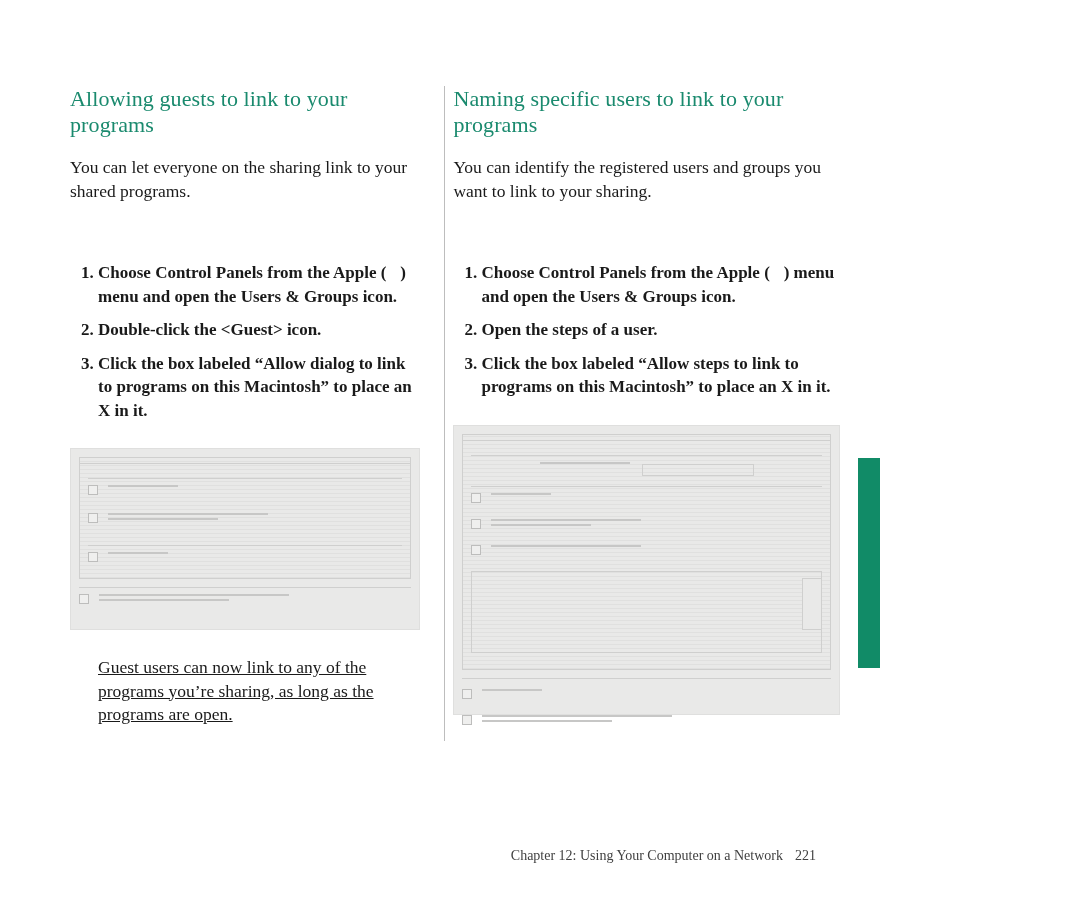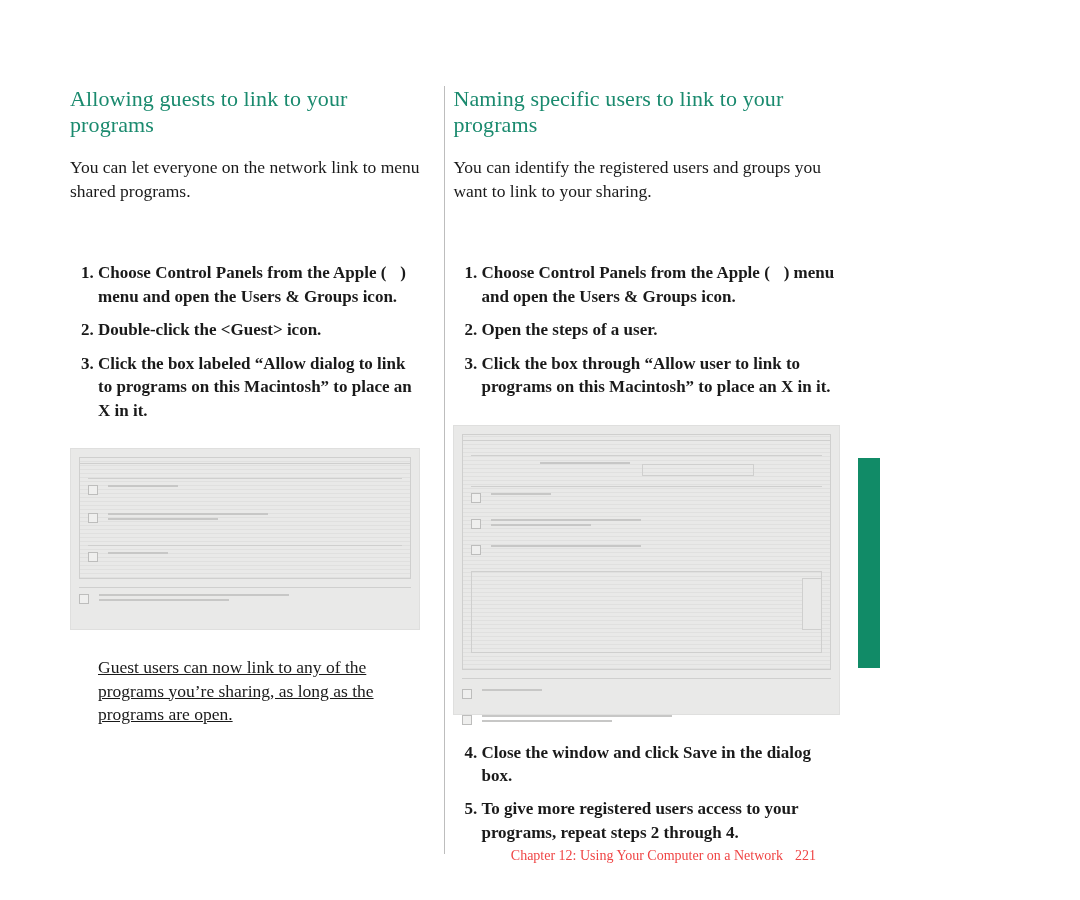--- a/index.html
+++ b/index.html
@@ -133,42 +133,42 @@
     font-size: 17.5px;
     line-height: 1.35;
     margin: 0 0 0 28px;
     text-decoration: underline;
   }
   .footer {
     position: absolute;
     bottom: 36px;
     right: 64px;
     font-size: 14px;
-    color: #ef4444;
+    color: #404040;
   }
   .footer .pn { margin-left: 12px; }
   .side-tab {
     position: absolute;
     right: 0;
     top: 458px;
     width: 22px;
     height: 210px;
     background: #118b67;
   }
 </style>
 </head>
 <body>
 
 <div class="page">
 
   <div class="columns">
 
     <div class="col col-left">
       <h2 class="section-heading">Allowing guests to link to your programs</h2>
-      <p class="intro">You can let everyone on the network link to menu shared programs.</p>
+      <p class="intro">You can let everyone on the sharing link to your shared programs.</p>
 
       <ol class="steps">
         <li>
           <span>Choose Control Panels from the Apple (</span><span class="apple-glyph"></span><span>) menu and open the Users &amp; Groups icon.</span>
         </li>
         <li><span>Double-click the &lt;Guest&gt; icon.</span></li>
         <li><span>Click the box labeled “Allow dialog to link to programs on this Macintosh” to place an X in it.</span></li>
       </ol>
 
       <div class="figure figure-left">
@@ -202,21 +202,21 @@
 
     <div class="col col-right">
       <h2 class="section-heading">Naming specific users to link to your programs</h2>
       <p class="intro">You can identify the registered users and groups you want to link to your sharing.</p>
 
       <ol class="steps">
         <li>
           <span>Choose Control Panels from the Apple (</span><span class="apple-glyph"></span><span>) menu and open the Users &amp; Groups icon.</span>
         </li>
         <li><span>Open the steps of a user.</span></li>
-        <li><span>Click the box through “Allow user to link to programs on this Macintosh” to place an X in it.</span></li>
+        <li><span>Click the box labeled “Allow steps to link to programs on this Macintosh” to place an X in it.</span></li>
       </ol>
 
       <div class="figure figure-right">
         <div class="panel-top">
           <div class="titlebar"></div>
           <div class="body">
             <div class="rowline"></div>
             <div style="text-align:center; margin:4px 0;">
               <span class="fakelines" style="width:90px;"><div class="l1"></div></span>
               <span style="display:inline-block; width:110px; height:10px; border:1px solid #cfcfce; margin-left:8px;"></span>
@@ -244,24 +244,20 @@
             <span class="smallblock"></span>
             <span class="fakelines" style="width:60px;"><div class="l1"></div></span>
           </div>
           <div style="margin-top:8px;">
             <span class="smallblock"></span>
             <span class="fakelines" style="width:190px;"><div class="l1"></div><div class="l1" style="width:130px;"></div></span>
           </div>
         </div>
       </div>
 
-      <ol class="steps" start="4">
-        <li><span>Close the window and click Save in the dialog box.</span></li>
-        <li><span>To give more registered users access to your programs, repeat steps 2 through 4.</span></li>
-      </ol>
     </div>
 
   </div>
 
   <div class="footer">
     <span>Chapter 12: Using Your Computer on a Network</span><span class="pn">221</span>
   </div>
 
   <div class="side-tab"></div>
 </div>

